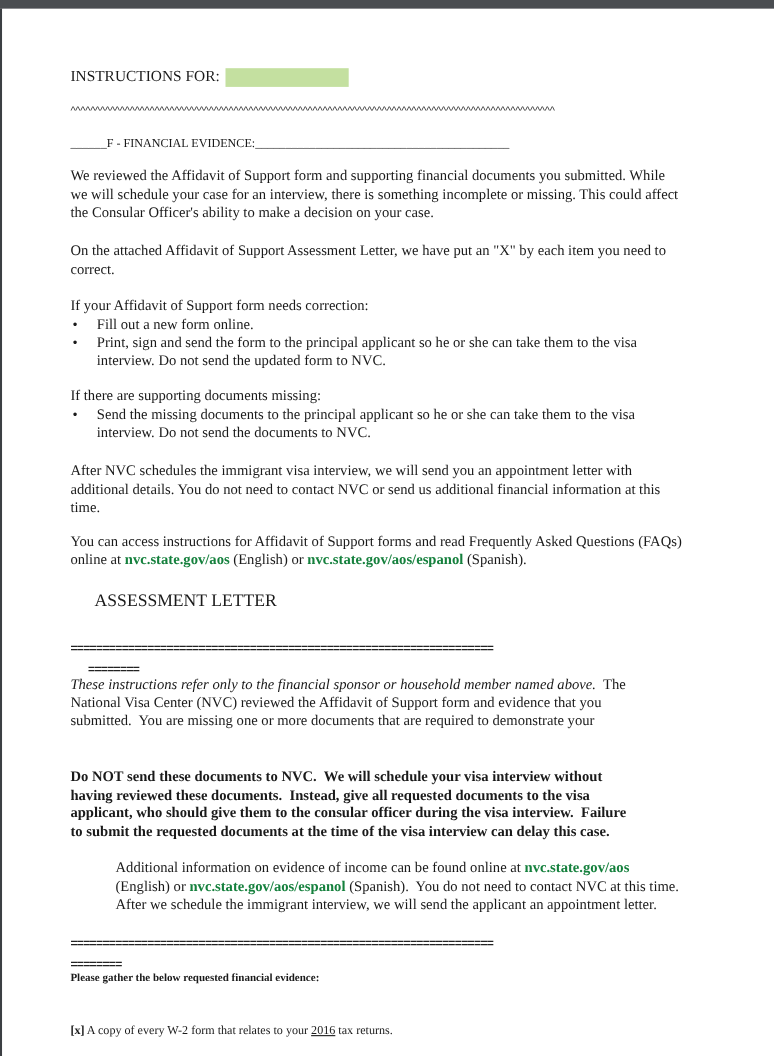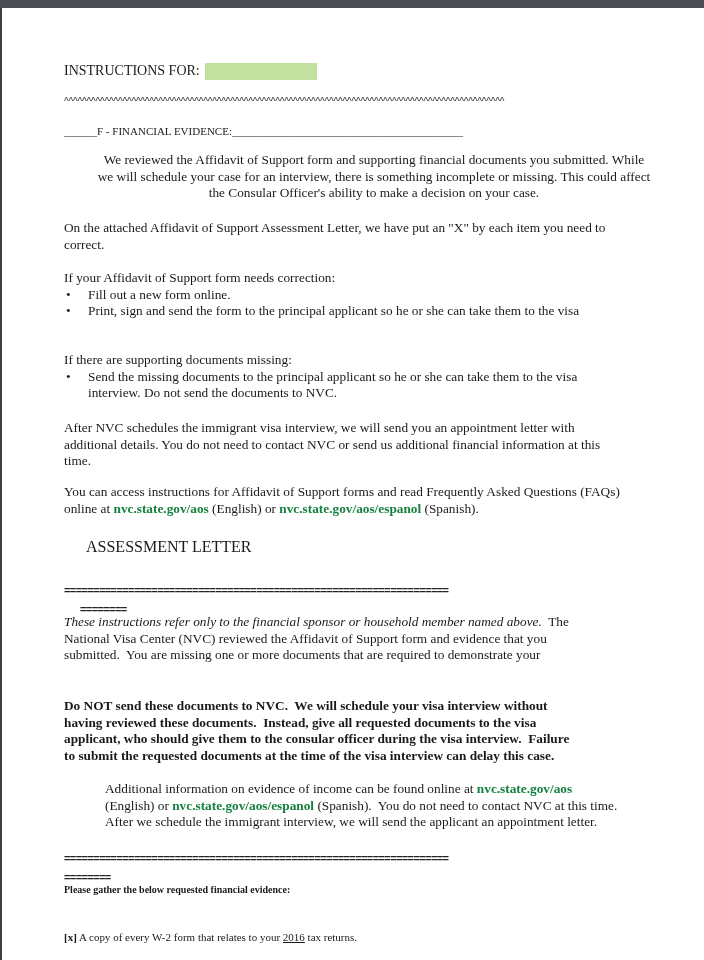--- a/index.html
+++ b/index.html
@@ -49,41 +49,42 @@
     <span>INSTRUCTIONS FOR:</span>
     <span class="green" style="width:112px; height:17px; margin-left:2px;"></span>
   </div>
 
   <div class="abs zigzag" style="left:62px; top:88px;">^^^^^^^^^^^^^^^^^^^^^^^^^^^^^^^^^^^^^^^^^^^^^^^^^^^^^^^^^^^^^^^^^^^^^^^^^^^^^^^^^^^^^^^^^^^^^^^^^^</div>
 
   <div class="abs" style="left:62px; top:116px; font-size:11px; line-height:14px;">
     <span>______</span><span>F - FINANCIAL EVIDENCE:</span><span>__________________________________________</span>
   </div>
 
-  <div class="para" style="top:144px;text-align:center;">
+  <div class="para" style="top:144px;">
     <span class="line">We reviewed the Affidavit of Support form and supporting financial documents you submitted. While</span>
     <span class="line">we will schedule your case for an interview, there is something incomplete or missing. This could affect</span>
     <span class="line">the Consular Officer's ability to make a decision on your case.</span>
   </div>
 
   <div class="para" style="top:212px;">
     <span class="line">On the attached Affidavit of Support Assessment Letter, we have put an "X" by each item you need to</span>
     <span class="line">correct.</span>
   </div>
 
   <div class="para" style="top:262px;">
     <span class="line">If your Affidavit of Support form needs correction:</span>
     <ul class="bullets">
       <li>
         <span class="dot">•</span>
         <span class="line">Fill out a new form online.</span>
       </li>
       <li>
         <span class="dot">•</span>
         <span class="line">Print, sign and send the form to the principal applicant so he or she can take them to the visa</span>
+        <span class="line">interview. Do not send the updated form to NVC.</span>
       </li>
     </ul>
   </div>
 
   <div class="para" style="top:344px;">
     <span class="line">If there are supporting documents missing:</span>
     <ul class="bullets">
       <li>
         <span class="dot">•</span>
         <span class="line">Send the missing documents to the principal applicant so he or she can take them to the visa</span>

